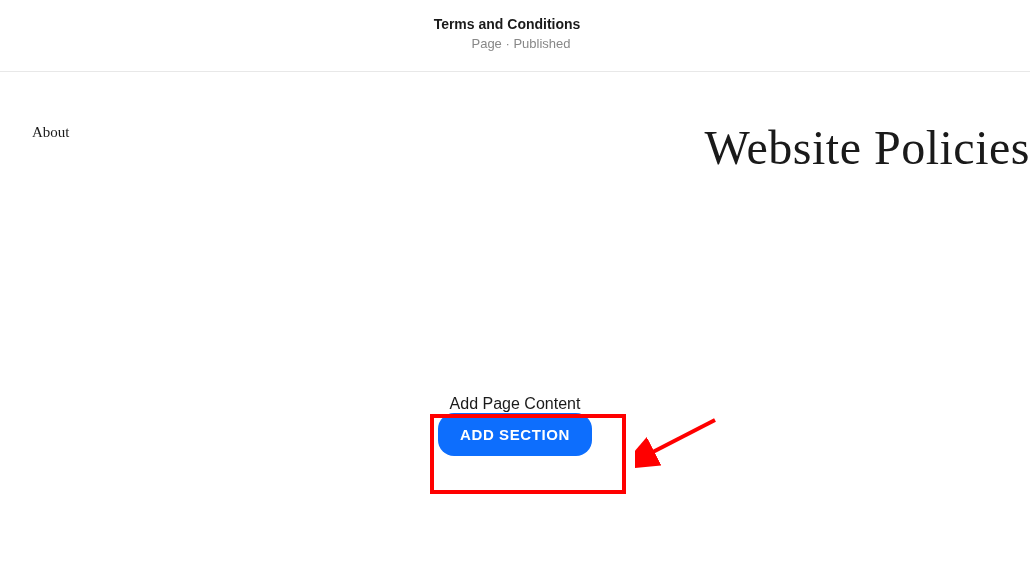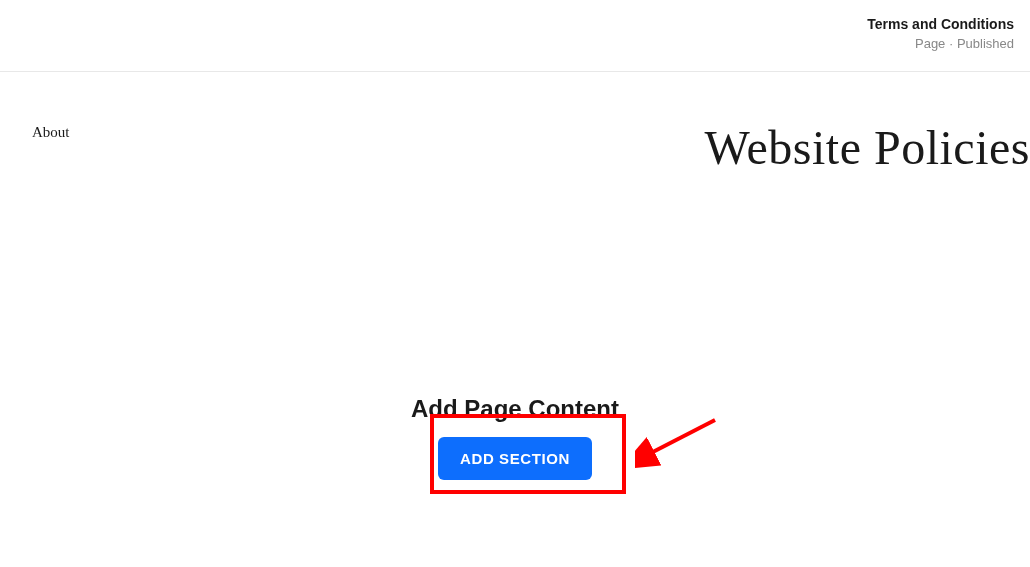--- a/index.html
+++ b/index.html
@@ -8,21 +8,21 @@
       box-sizing: border-box;
     }
     body {
       font-family: -apple-system, BlinkMacSystemFont, "Segoe UI", Helvetica, Arial, sans-serif;
       background: #ffffff;
       width: 1030px;
       height: 567px;
       position: relative;
     }
     .header {
-      text-align: right;
+      text-align: center;
       padding: 16px 16px 20px 0;
       border-bottom: 1px solid #e8e8e8;
     }
     .header-title {
       font-size: 14px;
       font-weight: 700;
       color: #1a1a1a;
     }
     .header-sub {
       font-size: 13px;
@@ -52,30 +52,29 @@
       letter-spacing: 0.5px;
     }
     .add-content-block {
       position: absolute;
       top: 395px;
       left: 0;
       width: 100%;
       text-align: center;
     }
     .add-content-label {
-      font-size: 24px;
-      font-weight: 700;
+      font-size: 16px;
+      font-weight: 400;
       color: #1a1a1a;
-      margin-bottom: 14px;
     }
     .add-section-btn {
       background: #0d6efd;
       color: #ffffff;
       border: none;
-      border-radius: 6px;
+      border-radius: 16px;
       padding: 13px 22px;
       font-size: 15px;
       font-weight: 700;
       letter-spacing: 0.6px;
       cursor: pointer;
     }
     .highlight-box {
       position: absolute;
       border: 4px solid #ff0000;
       width: 196px;

